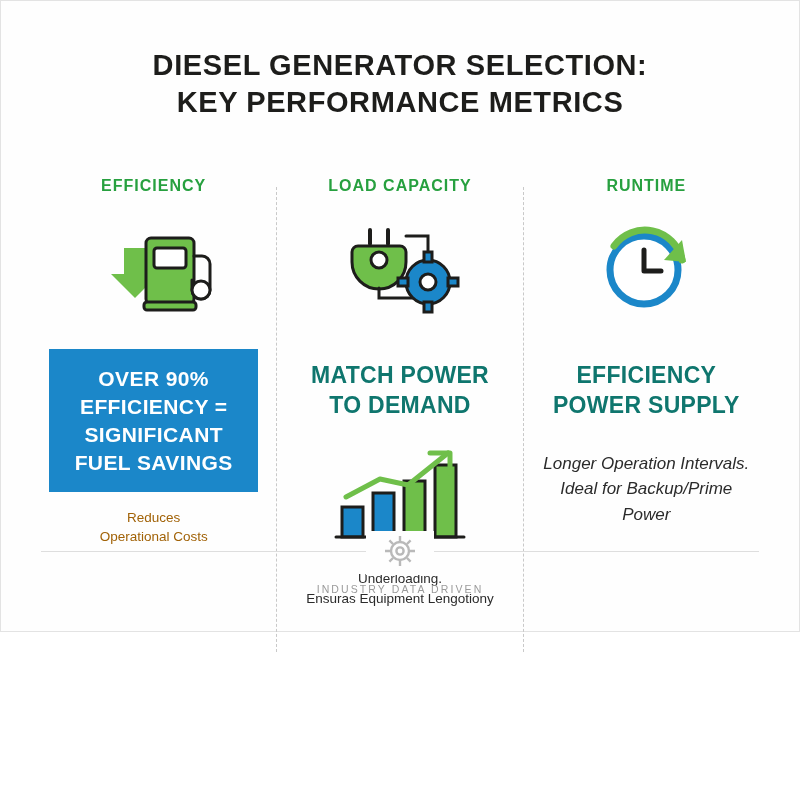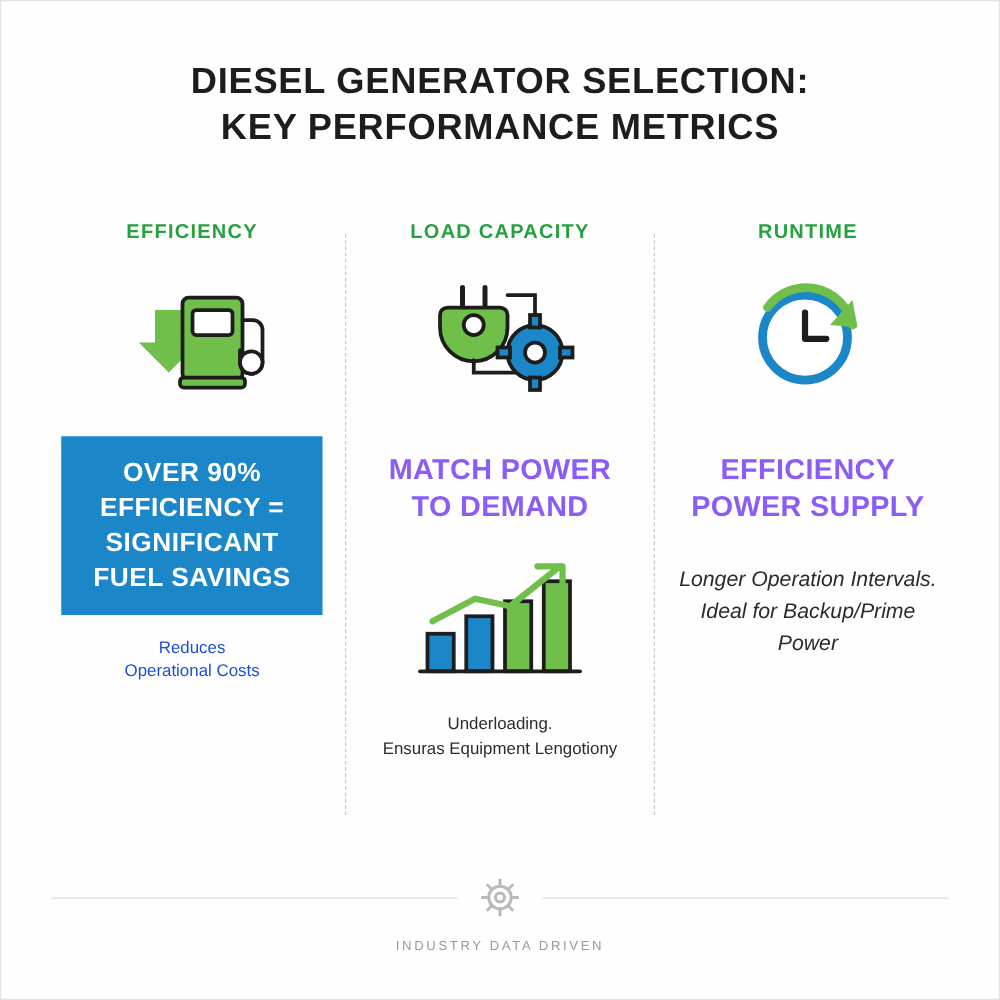--- a/index.html
+++ b/index.html
@@ -10,21 +10,21 @@
     width: 800px;
     height: 800px;
     background: #ffffff;
     font-family: "Liberation Sans", sans-serif;
     color: #1d1d1b;
     overflow: hidden;
   }
   #page {
     position: relative;
     width: 800px;
-    height: 800px;
+    height: 632px;
     box-sizing: border-box;
     border: 1px solid #e3e3e3;
     background: #fefefe;
   }
 
   
   .title-block {
     text-align: center;
     padding-top: 46px;
   }
@@ -82,31 +82,31 @@
     font-size: 21px;
     font-weight: bold;
     line-height: 1.33;
     letter-spacing: 0.4px;
     padding: 16px 10px 15px;
     margin: 22px 6px 0;
   }
   .sub-note {
     font-size: 13.5px;
     line-height: 1.45;
-    color: #1d4ed8;
+    color: #a16207;
     margin-top: 16px;
   }
 
   
   .headline {
     font-size: 23px;
     font-weight: bold;
     line-height: 1.3;
     letter-spacing: 0.3px;
-    color: #8b5cf6;
+    color: #0f766e;
     margin-top: 34px;
   }
   .chart-wrap {
     height: 112px;
     display: flex;
     align-items: flex-end;
     justify-content: center;
     margin-top: 16px;
   }
   .note-mid {

